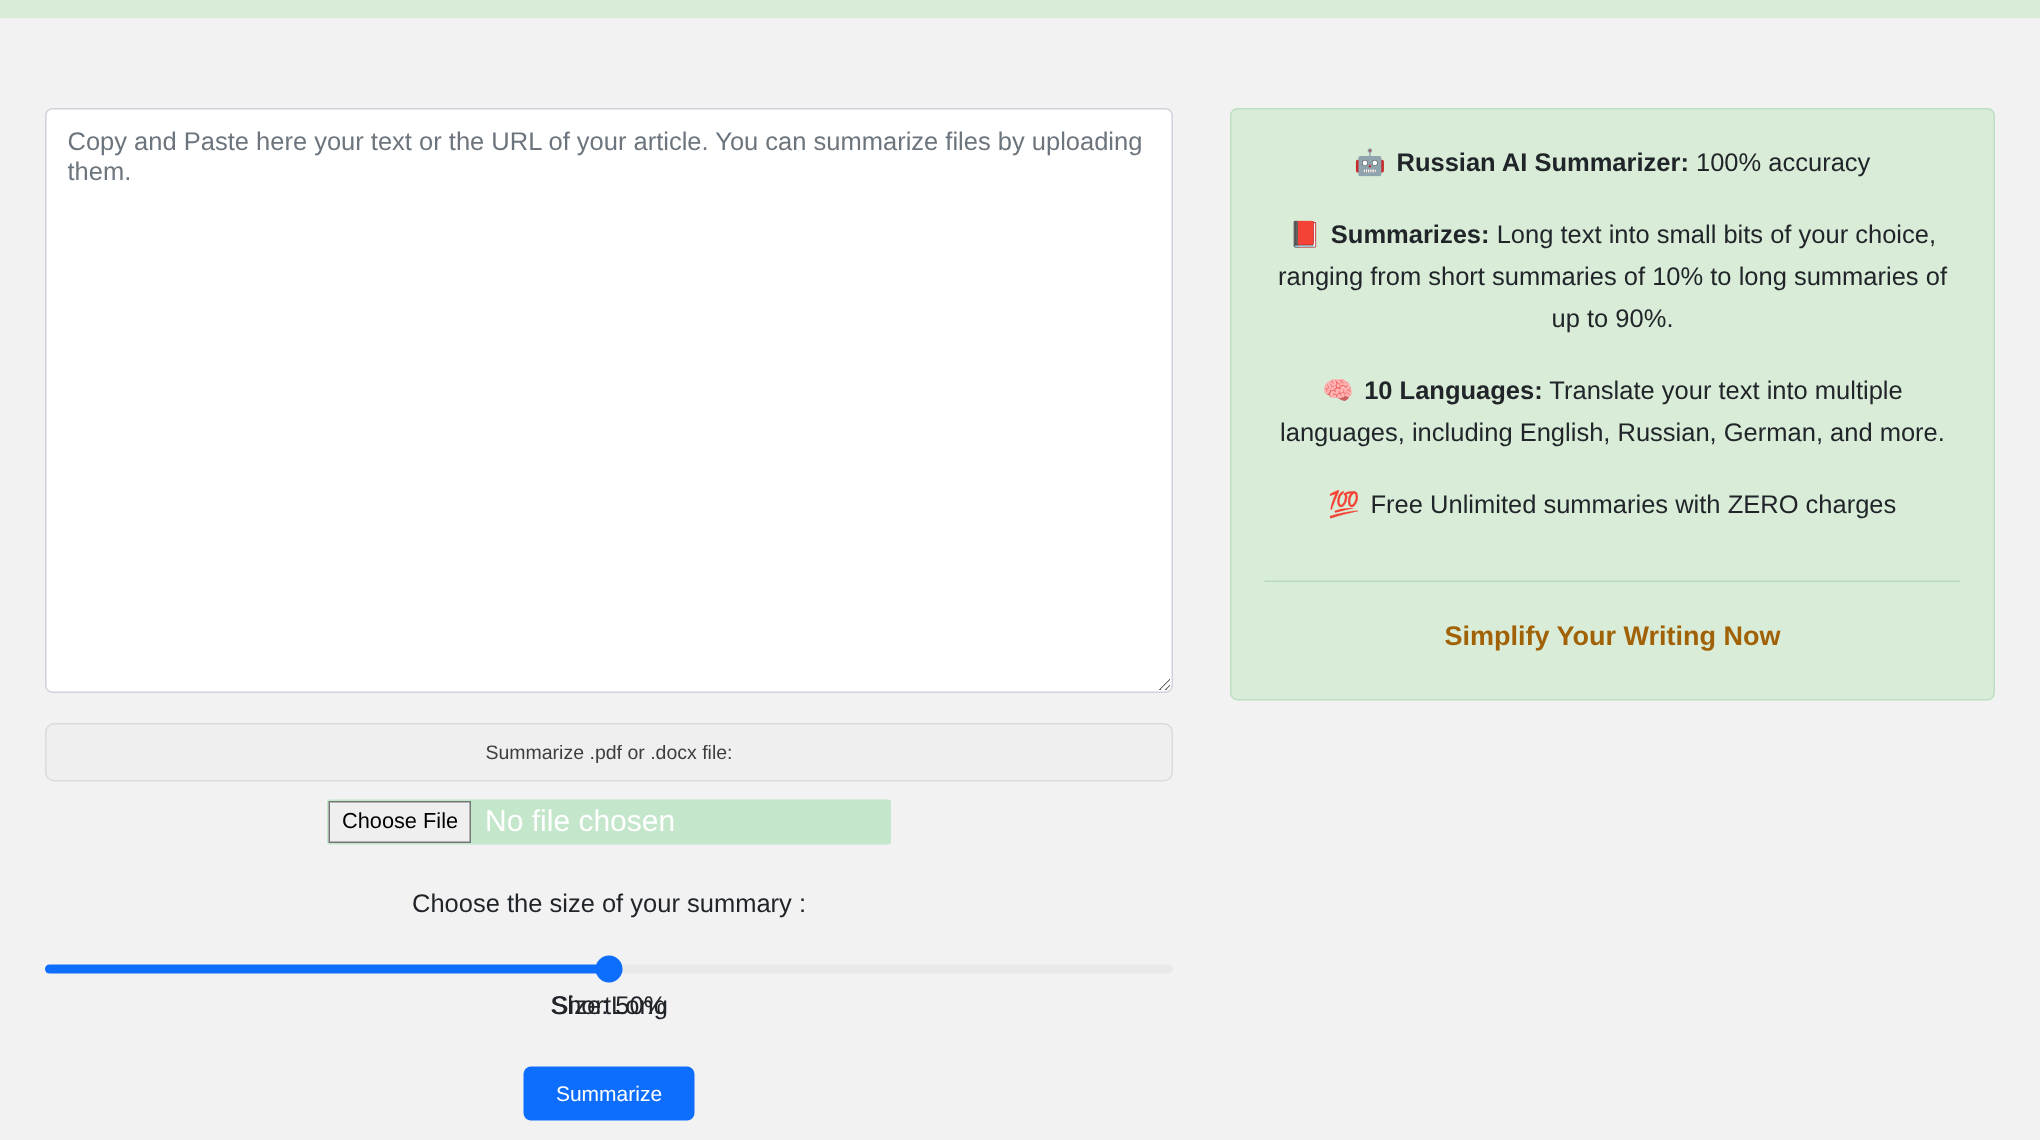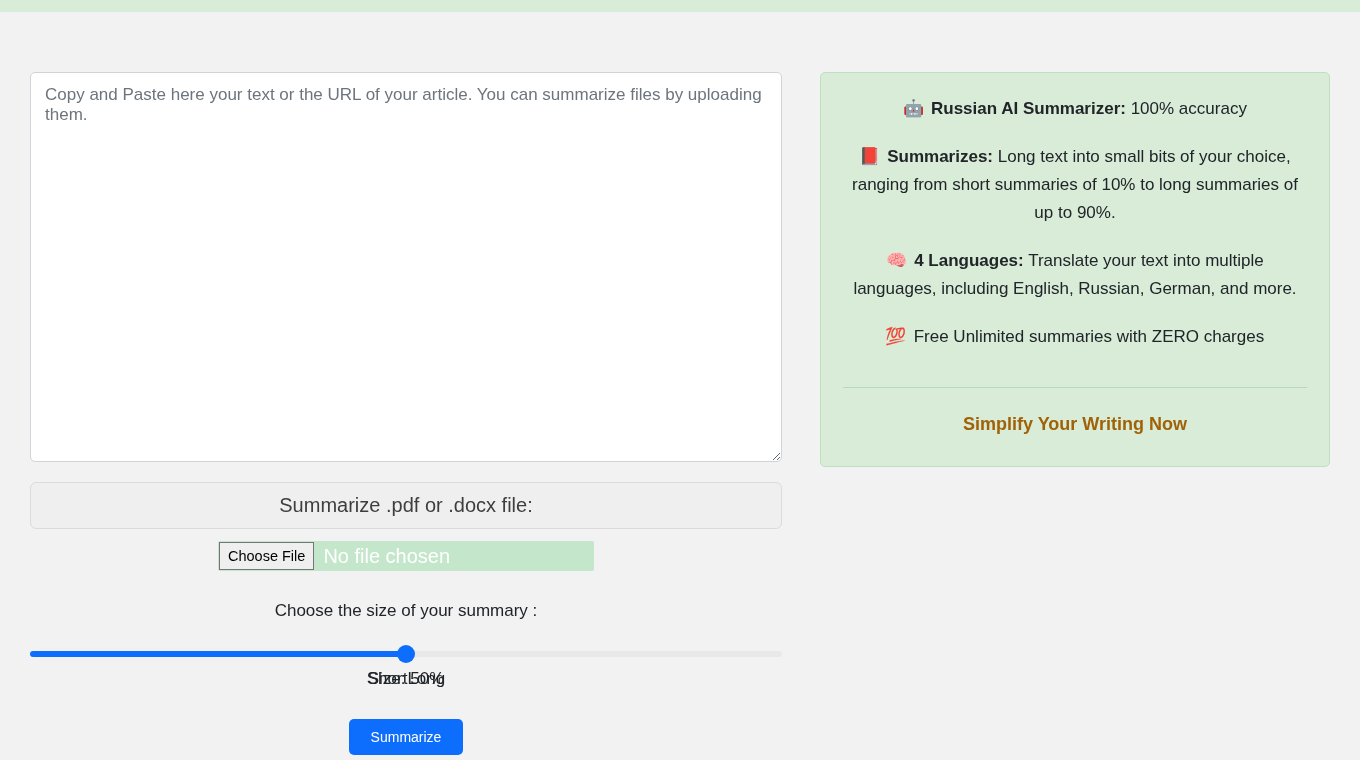--- a/index.html
+++ b/index.html
@@ -47,21 +47,21 @@
       color: #6c757d;
     }
     .file-label-box {
       margin-top: 20px;
       width: 100%;
       background: #efefef;
       border: 1px solid #dbdbdb;
       border-radius: 6px;
       text-align: center;
       padding: 11px 12px;
-      font-size: 20px;
+      font-size: 13px;
       color: relaxed;
       color: #3e3e3e;
     }
     .file-chooser-row {
       margin-top: 12px;
       display: flex;
       justify-content: center;
     }
     .file-chooser {
       display: flex;
@@ -225,21 +225,21 @@
       <div class="promo-item">
         <span class="promo-icon">🤖</span>
         <b>Russian AI Summarizer:</b><span> 100% accuracy</span>
       </div>
       <div class="promo-item">
         <span class="promo-icon">📕</span>
         <b>Summarizes:</b><span> Long text into small bits of your choice, ranging from short summaries of 10% to long summaries of up to 90%.</span>
       </div>
       <div class="promo-item">
         <span class="promo-icon">🧠</span>
-        <b>4 Languages:</b><span> Translate your text into multiple languages, including English, Russian, German, and more.</span>
+        <b>10 Languages:</b><span> Translate your text into multiple languages, including English, Russian, German, and more.</span>
       </div>
       <div class="promo-item">
         <span class="promo-icon">💯</span><span> Free Unlimited summaries with ZERO charges</span>
       </div>
       <hr class="promo-divider">
       <div class="cta-link">Simplify Your Writing Now</div>
     </div>
   </div>
 </div>
 

